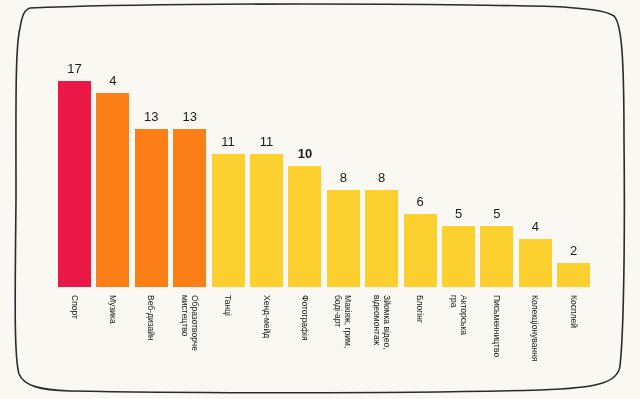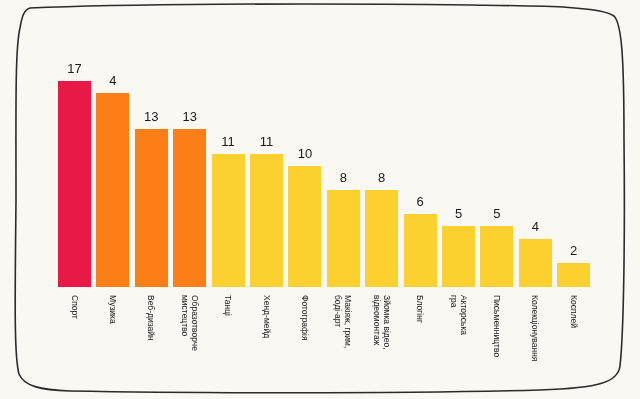--- a/index.html
+++ b/index.html
@@ -87,21 +87,21 @@
       <div class="bar-value" style="left: 112.9px; top: 74px;">4</div>
       <div class="bar-rect" title="Веб-дизайн: 13" style="left: 134.8px; top: 129px; width: 33px; height: 158px; background: rgb(251, 126, 22);"></div>
       <div class="bar-value" style="left: 151.3px; top: 110px;">13</div>
       <div class="bar-rect" title="Образотворче мистецтво: 13" style="left: 173.2px; top: 129px; width: 33px; height: 158px; background: rgb(251, 126, 22);"></div>
       <div class="bar-value" style="left: 189.7px; top: 110px;">13</div>
       <div class="bar-rect" title="Танці: 11" style="left: 211.6px; top: 154px; width: 33px; height: 133px; background: rgb(252, 208, 47);"></div>
       <div class="bar-value" style="left: 228.1px; top: 135px;">11</div>
       <div class="bar-rect" title="Хенд-мейд: 11" style="left: 250px; top: 154px; width: 33px; height: 133px; background: rgb(252, 208, 47);"></div>
       <div class="bar-value" style="left: 266.5px; top: 135px;">11</div>
       <div class="bar-rect" title="Фотографія: 10" style="left: 288.4px; top: 166px; width: 33px; height: 121px; background: rgb(252, 208, 47);"></div>
-      <div class="bar-value" style="left: 304.9px; top: 147px;">10</div>
+      <div class="bar-value" style="left: 304.9px; top: 147px; font-weight: bold;">10</div>
       <div class="bar-rect" title="Макіяж, грим, боді-арт: 8" style="left: 326.8px; top: 190px; width: 33px; height: 97px; background: rgb(252, 208, 47);"></div>
       <div class="bar-value" style="left: 343.3px; top: 171px;">8</div>
       <div class="bar-rect" title="Зйомка відео, відеомонтаж: 8" style="left: 365.2px; top: 190px; width: 33px; height: 97px; background: rgb(252, 208, 47);"></div>
       <div class="bar-value" style="left: 381.7px; top: 171px;">8</div>
       <div class="bar-rect" title="Блогінг: 6" style="left: 403.6px; top: 214px; width: 33px; height: 73px; background: rgb(252, 208, 47);"></div>
       <div class="bar-value" style="left: 420.1px; top: 195px;">6</div>
       <div class="bar-rect" title="Акторська гра: 5" style="left: 442px; top: 226px; width: 33px; height: 61px; background: rgb(252, 208, 47);"></div>
       <div class="bar-value" style="left: 458.5px; top: 207px;">5</div>
       <div class="bar-rect" title="Письменництво: 5" style="left: 480.4px; top: 226px; width: 33px; height: 61px; background: rgb(252, 208, 47);"></div>
       <div class="bar-value" style="left: 496.9px; top: 207px;">5</div>

